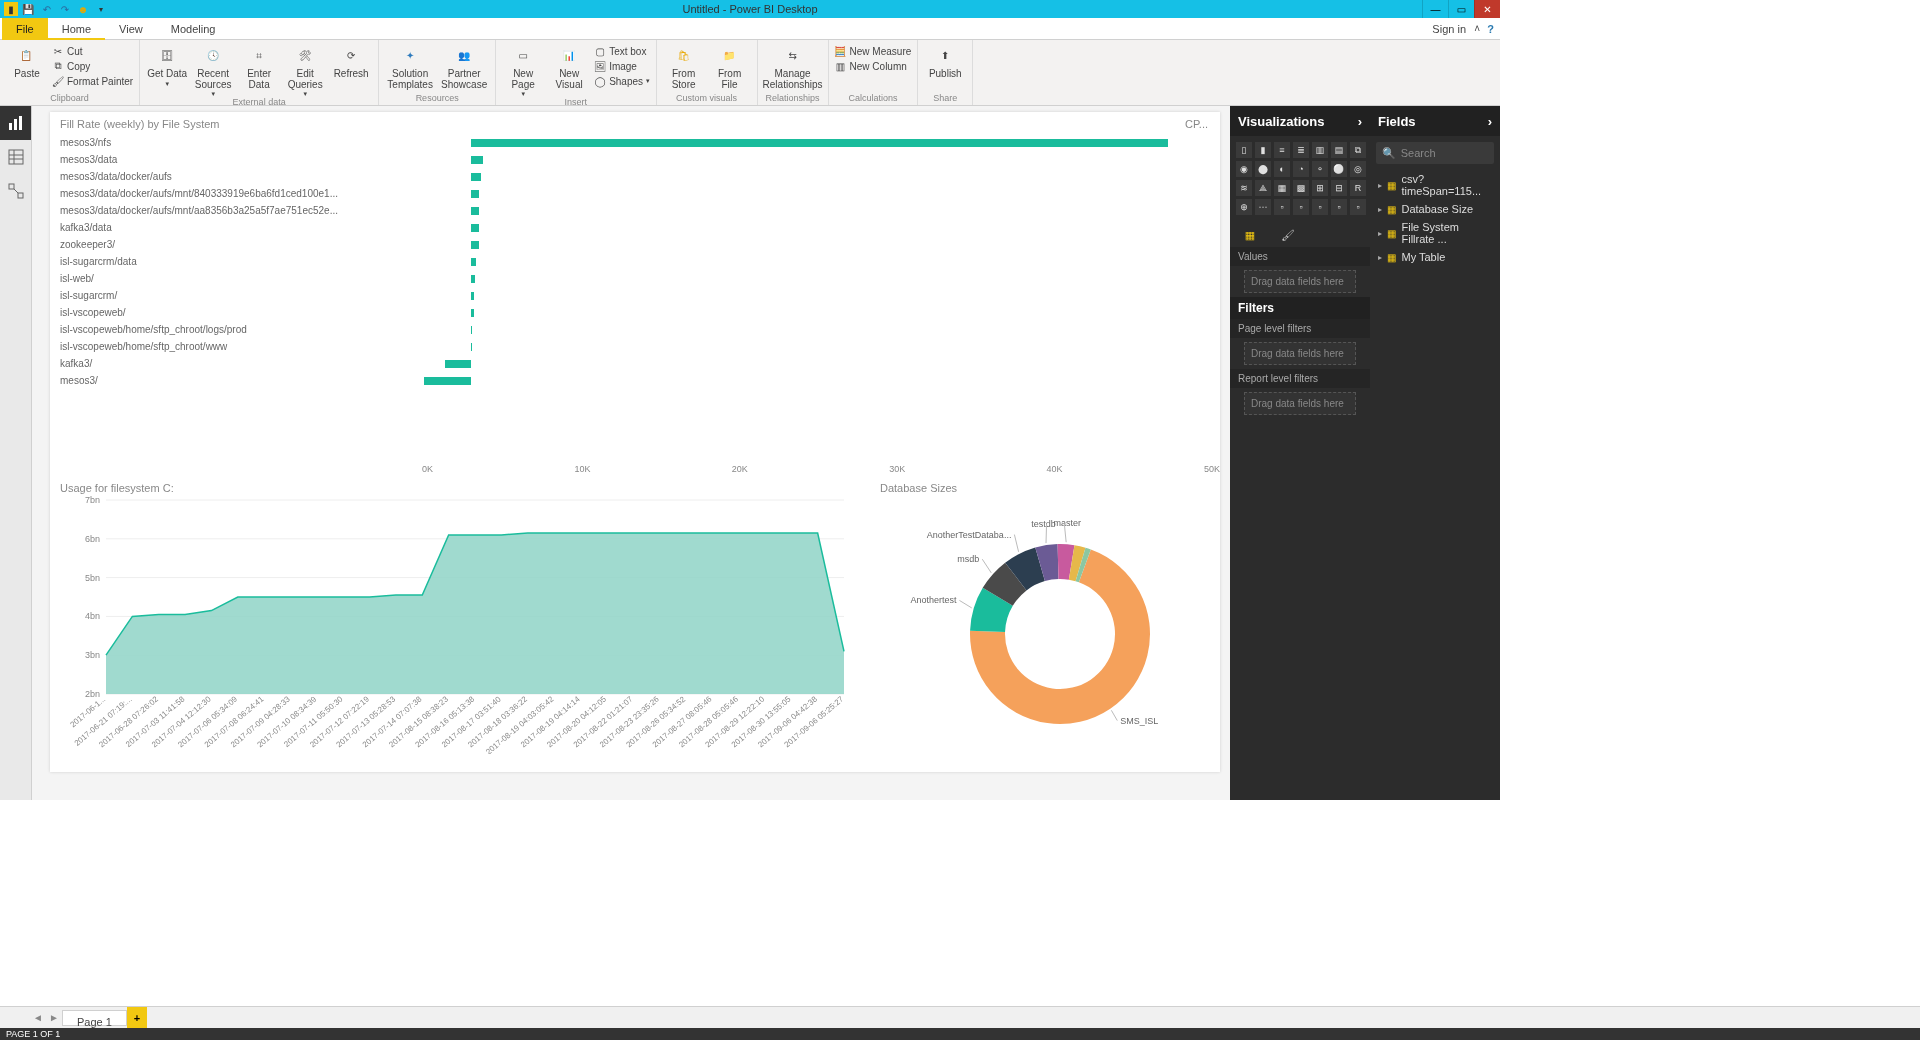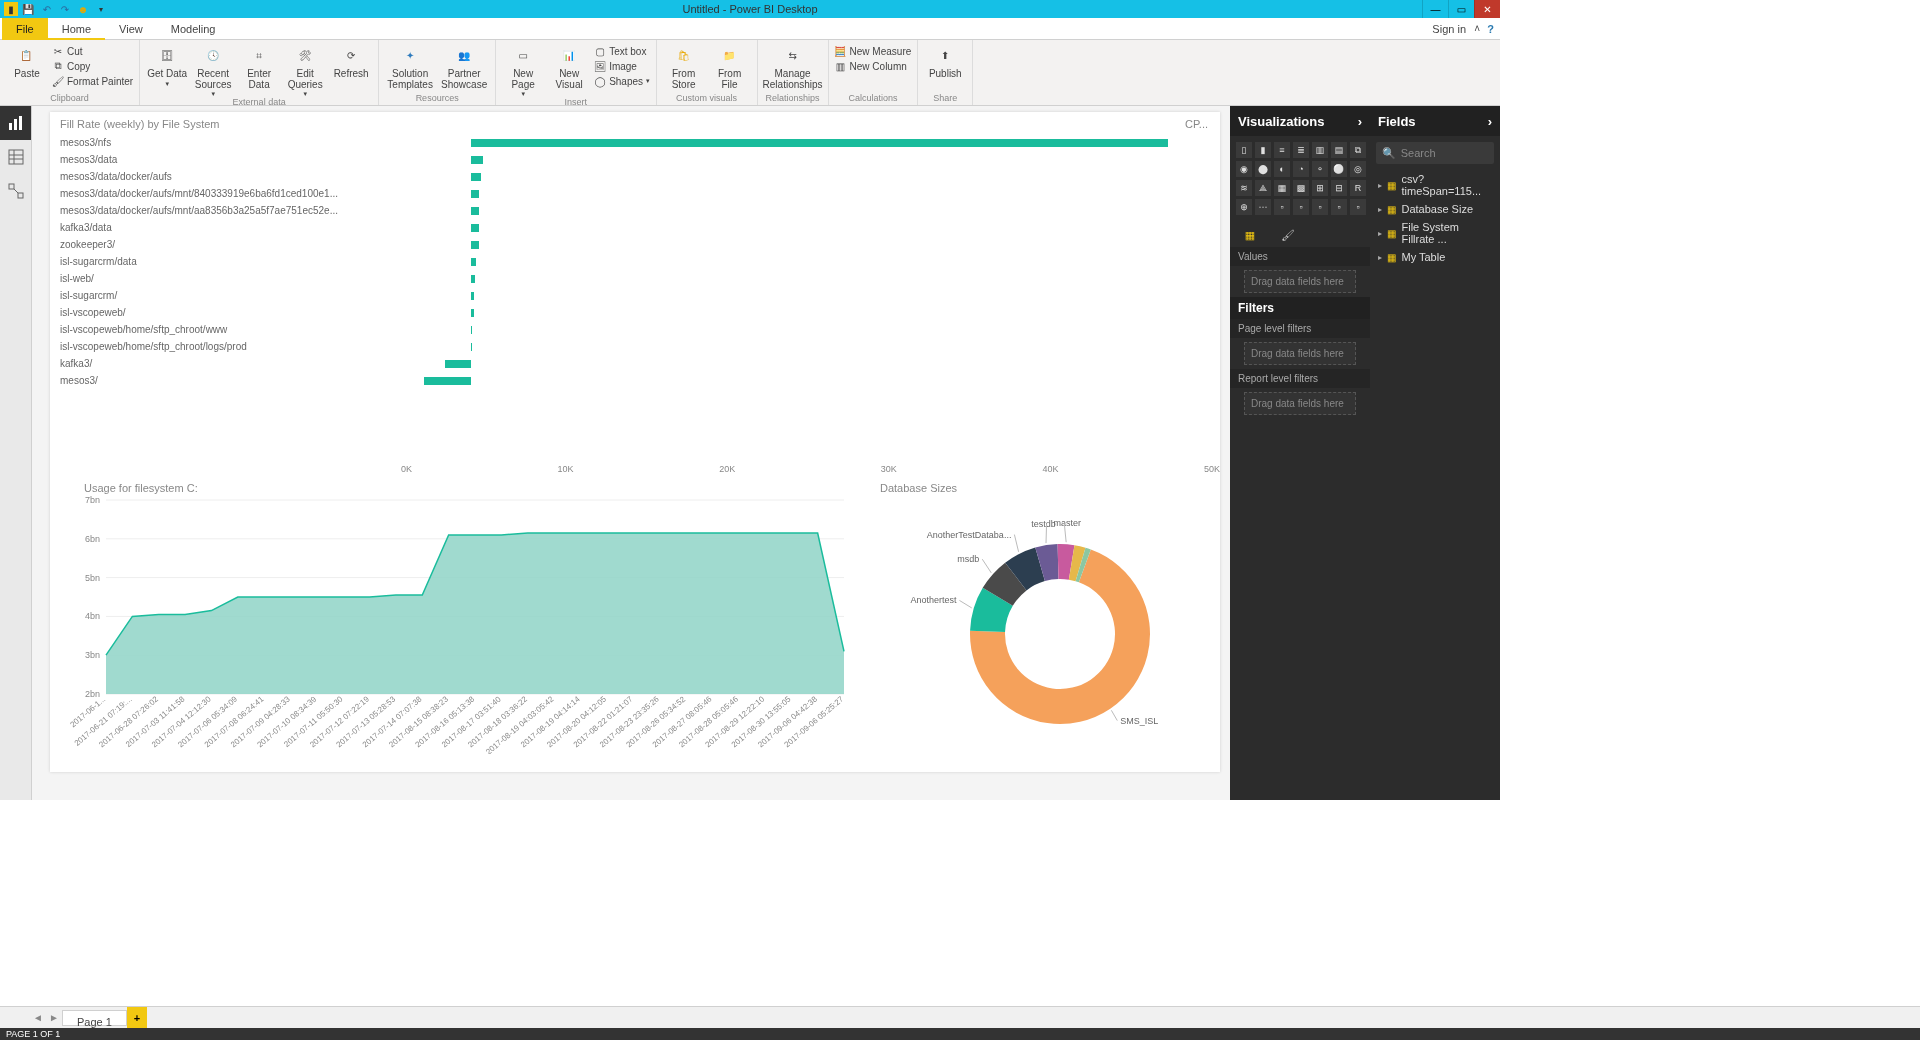--- a/index.html
+++ b/index.html
@@ -57,21 +57,21 @@
 .field-item .tri { font-size:8px; color:#aaa; }
 .field-item .tbl { color:#f2c811; font-size:10px; }
 
 
 .chart-title { font-size:11px; color:#888; position:absolute; }
 .bar-chart { position:absolute; left:10px; top:22px; width:1170px; height:340px; }
 .bar-row { display:flex; align-items:center; height:17px; }
 .bar-lab { width:352px; text-align:left; padding-right:6px; font-size:10px; color:#666; white-space:nowrap; overflow:hidden; }
 .bar-track { flex:1; position:relative; height:8px; }
 .bar-fill { position:absolute; height:8px; background:#1abc9c; top:0; }
-.bar-axis { position:absolute; left:341px; right:10px; bottom:0; display:flex; justify-content:space-between; font-size:9px; color:#888; }
+.bar-axis { position:absolute; left:362px; right:10px; bottom:0; display:flex; justify-content:space-between; font-size:9px; color:#888; }
 
 .area-chart { position:absolute; left:10px; top:382px; width:790px; height:260px; }
 .donut-chart { position:absolute; left:830px; top:382px; width:340px; height:260px; }
 
 
 .pagetabs { position:absolute; left:0; right:0; bottom:12px; height:22px; background:#f0f0f0; border-top:1px solid #d0d0d0; display:flex; align-items:center; padding-left:30px; gap:0; }
 .pt-nav { width:16px; text-align:center; color:#888; font-size:10px; }
 .pt-tab { padding:0 14px; height:16px; line-height:22px; background:#fff; border:1px solid #d0d0d0; font-size:11px; color:#444; }
 .pt-add { width:20px; height:22px; background:#f2c811; text-align:center; line-height:22px; font-weight:bold; }
 
@@ -349,29 +349,29 @@
               <div class="bar-fill" style="left: 59.2593px; width: 2.96296px;"></div>
             </div>
           </div>
           <div class="bar-row">
             <div class="bar-lab">isl-vscopeweb/</div>
             <div class="bar-track">
               <div class="bar-fill" style="left: 59.2593px; width: 2.96296px;"></div>
             </div>
           </div>
           <div class="bar-row">
+            <div class="bar-lab">isl-vscopeweb/home/sftp_chroot/logs/prod</div>
+            <div class="bar-track">
+              <div class="bar-fill" style="left: 59.2593px; width: 1.18519px;"></div>
+            </div>
+          </div>
+          <div class="bar-row">
             <div class="bar-lab">isl-vscopeweb/home/sftp_chroot/www</div>
             <div class="bar-track">
               <div class="bar-fill" style="left: 59.2593px; width: 0.888889px;"></div>
-            </div>
-          </div>
-          <div class="bar-row">
-            <div class="bar-lab">isl-vscopeweb/home/sftp_chroot/logs/prod</div>
-            <div class="bar-track">
-              <div class="bar-fill" style="left: 59.2593px; width: 1.18519px;"></div>
             </div>
           </div>
           <div class="bar-row">
             <div class="bar-lab">kafka3/</div>
             <div class="bar-track">
               <div class="bar-fill" style="left: 32.5926px; width: 26.6667px;"></div>
             </div>
           </div>
           <div class="bar-row">
             <div class="bar-lab">mesos3/</div>
@@ -382,21 +382,21 @@
           <div class="bar-axis">
             <span>0K</span>
             <span>10K</span>
             <span>20K</span>
             <span>30K</span>
             <span>40K</span>
             <span>50K</span>
           </div>
         </div>
 
-      <div class="chart-title" style="left:10px;top:370px;margin-left:24px;">Usage for filesystem C:</div>
+      <div class="chart-title" style="left:10px;top:370px;">Usage for filesystem C:</div>
       <div class="area-chart">
         <svg id="area-svg" width="790" height="260">
             <line x1="46" x2="784" y1="200" y2="200" stroke="#eee"></line>
             <text x="40" y="203" text-anchor="end" font-size="9" fill="#888">2bn</text>
             <line x1="46" x2="784" y1="161.2" y2="161.2" stroke="#eee"></line>
             <text x="40" y="164.2" text-anchor="end" font-size="9" fill="#888">3bn</text>
             <line x1="46" x2="784" y1="122.39999999999999" y2="122.39999999999999" stroke="#eee"></line>
             <text x="40" y="125.39999999999999" text-anchor="end" font-size="9" fill="#888">4bn</text>
             <line x1="46" x2="784" y1="83.60000000000001" y2="83.60000000000001" stroke="#eee"></line>
             <text x="40" y="86.60000000000001" text-anchor="end" font-size="9" fill="#888">5bn</text>

